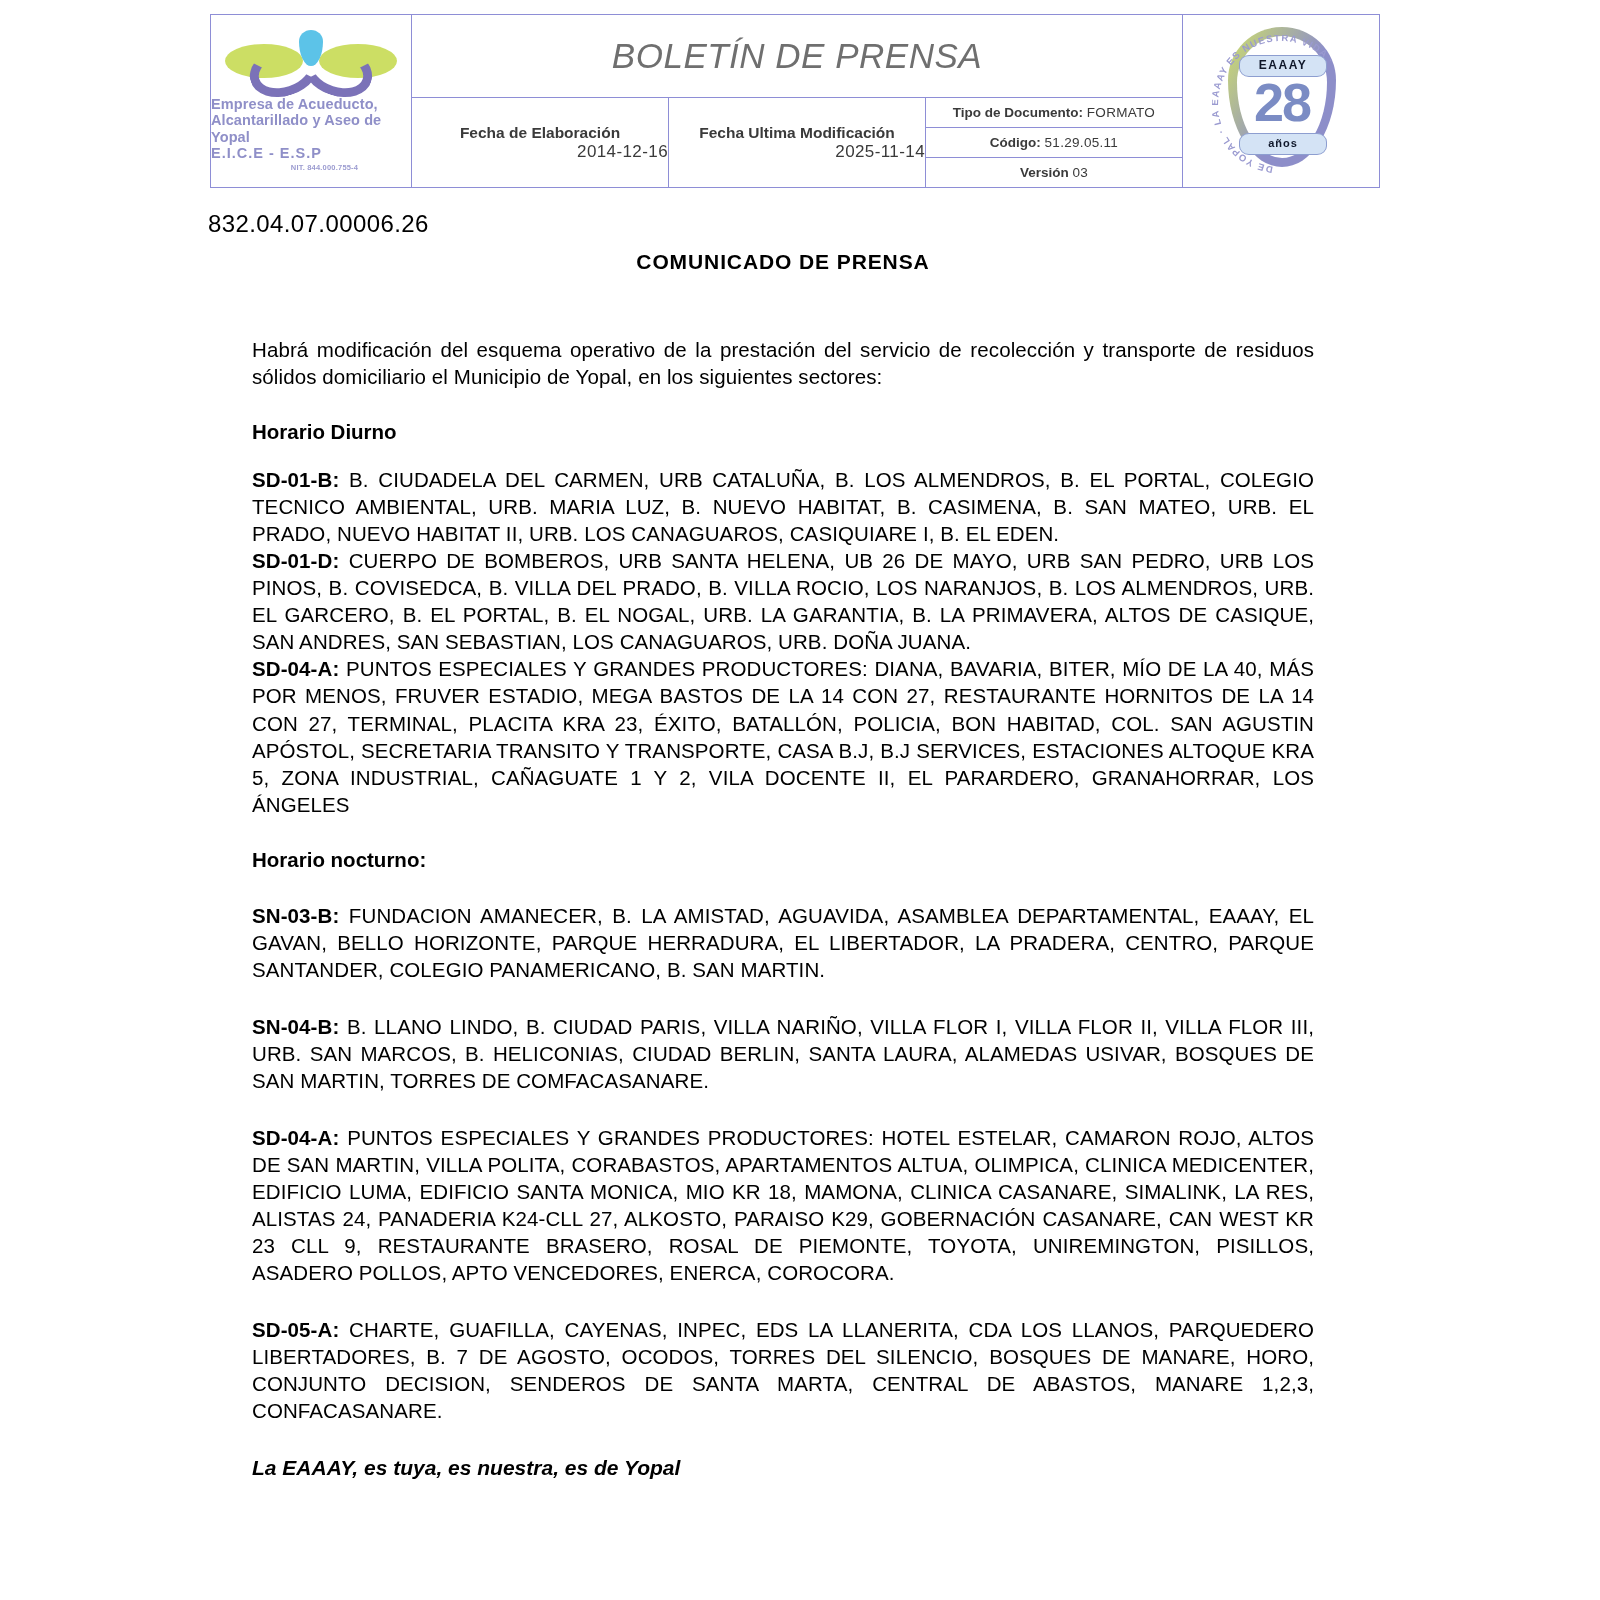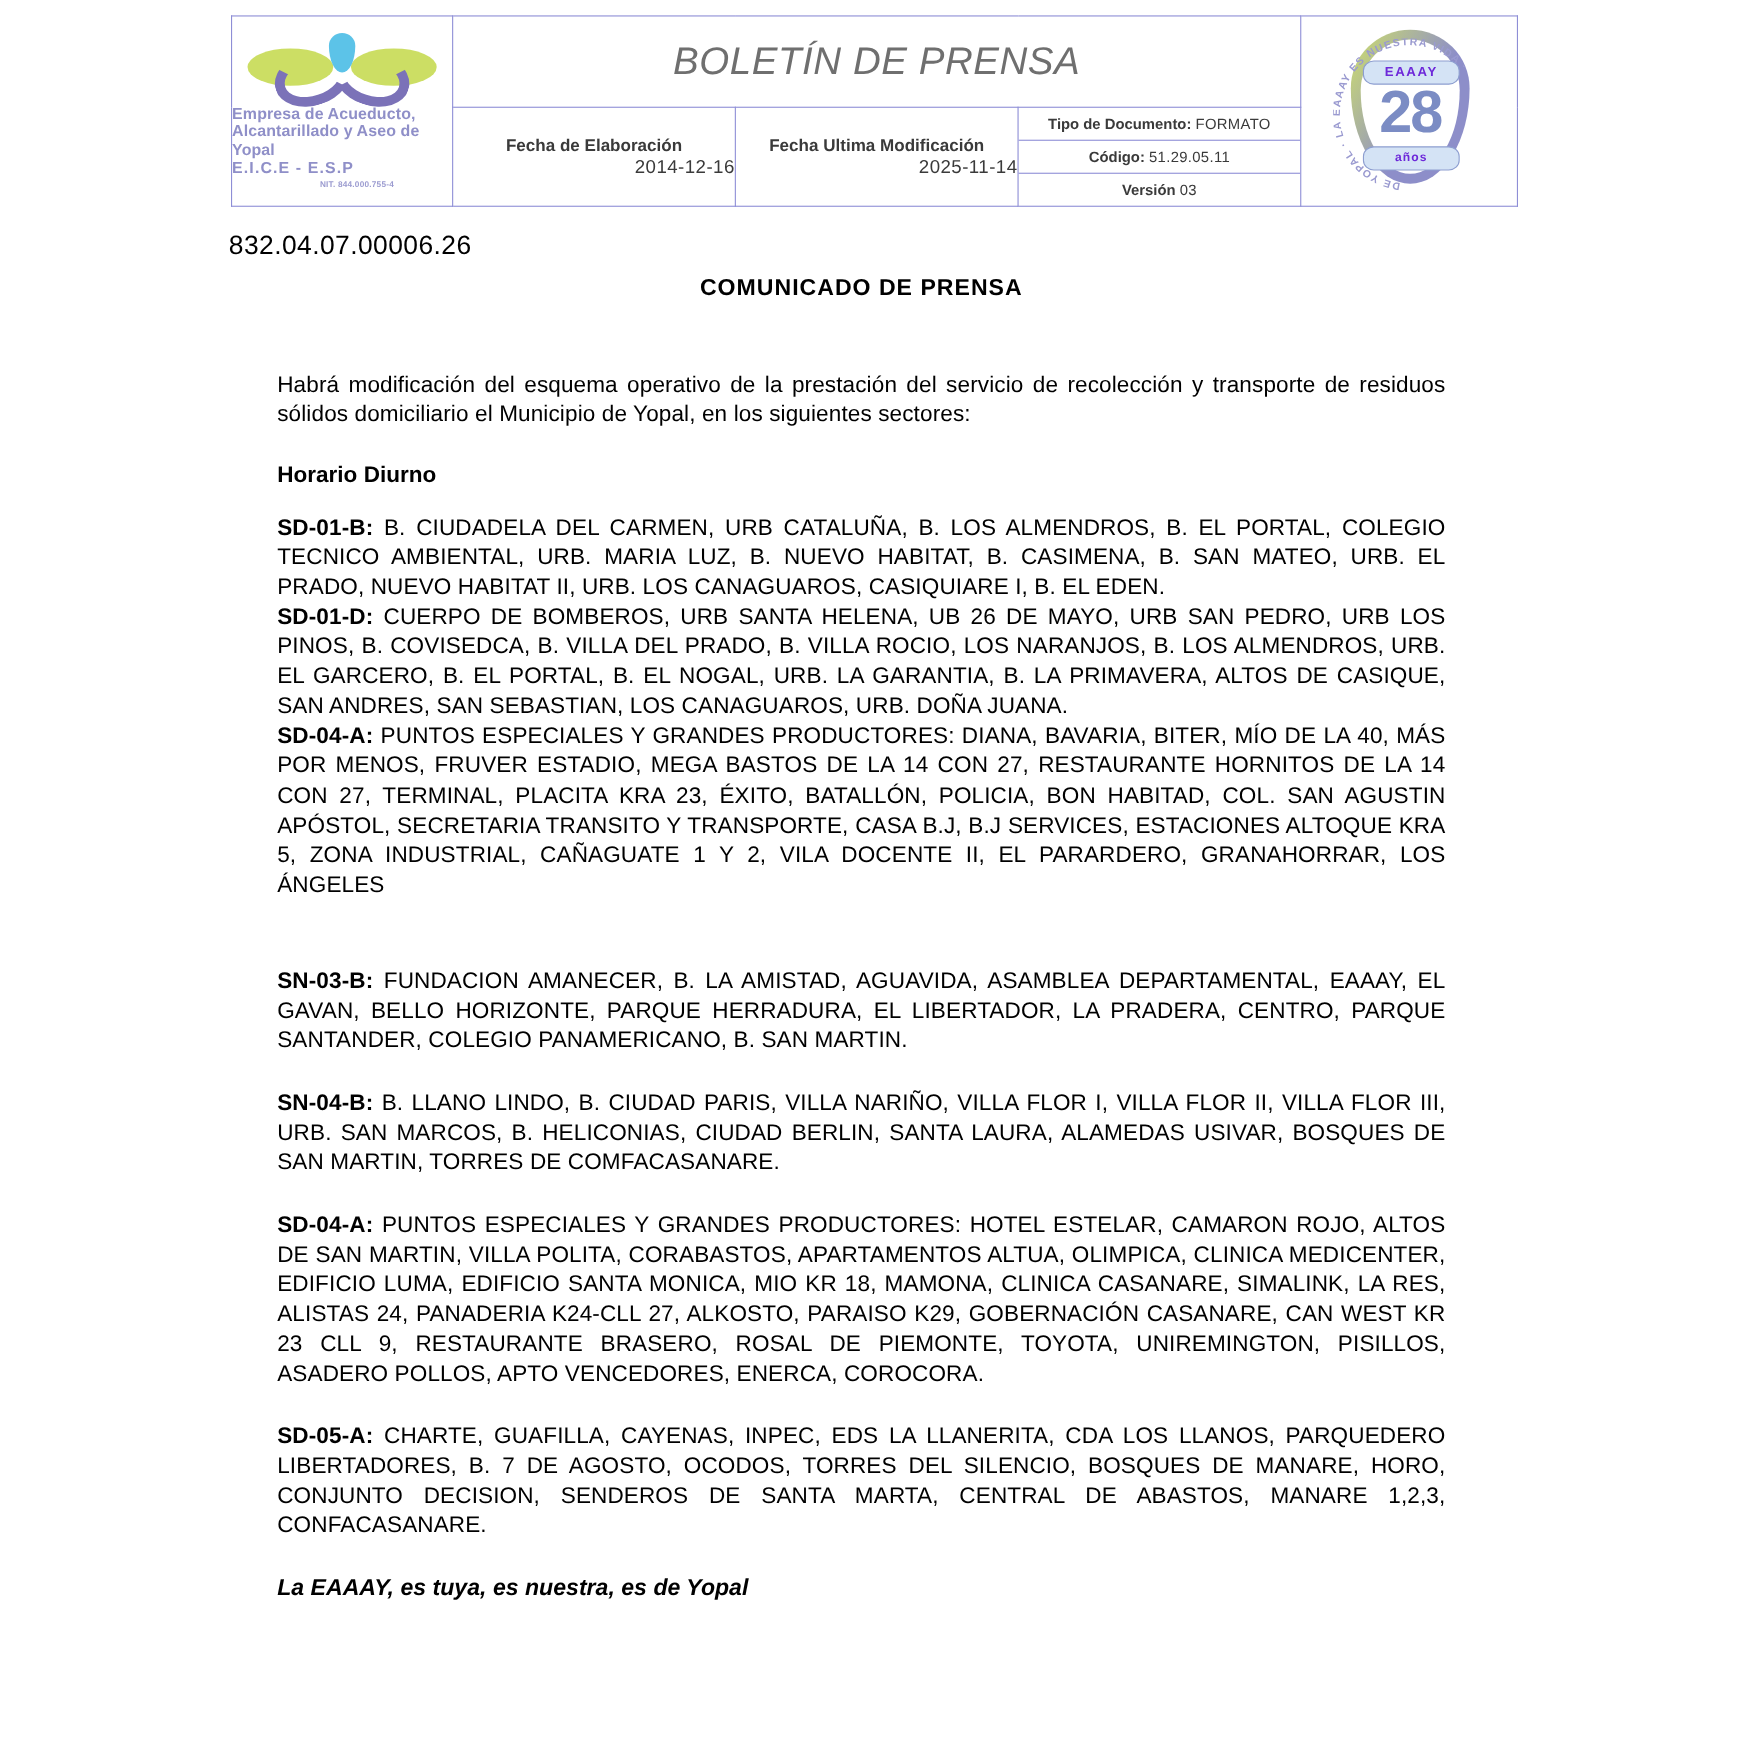--- a/index.html
+++ b/index.html
@@ -174,21 +174,21 @@
   }
   .seal-ring-text text { font-size: 9.5px; fill: #9a9ad0; font-weight: bold; letter-spacing: 1.3px; font-family: "Liberation Sans", sans-serif; }
   .seal-banner {
     position: absolute;
     left: 33px;
     width: 86px;
     height: 20px;
     background: #d4e3f5;
     border: 1.5px solid #8d9ed0;
     border-radius: 10px / 9px;
-    color: #6d28d9;
+    color: #0f172a;
     font-size: 12px;
     font-weight: bold;
     text-align: center;
     line-height: 18px;
     letter-spacing: 1.5px;
   }
   .seal-banner.top { top: 34px; }
   .seal-banner.bot { top: 112px; font-size: 11px; letter-spacing: 1px; }
   .seal-28 {
     position: absolute;
@@ -369,20 +369,21 @@
       <span class="tag">SD-01-D:</span>
       <span>CUERPO DE BOMBEROS, URB SANTA HELENA, UB 26 DE MAYO, URB SAN PEDRO, URB LOS PINOS, B. COVISEDCA, B. VILLA DEL PRADO, B. VILLA ROCIO, LOS NARANJOS, B. LOS ALMENDROS, URB. EL GARCERO, B. EL PORTAL, B. EL NOGAL, URB. LA GARANTIA, B. LA PRIMAVERA, ALTOS DE CASIQUE, SAN ANDRES, SAN SEBASTIAN, LOS CANAGUAROS, URB. DOÑA JUANA.</span>
     </p>
     <p class="just">
       <span class="tag">SD-04-A:</span>
       <span>PUNTOS ESPECIALES Y GRANDES PRODUCTORES: DIANA, BAVARIA, BITER, MÍO DE LA 40, MÁS POR MENOS, FRUVER ESTADIO, MEGA BASTOS DE LA 14 CON 27, RESTAURANTE HORNITOS DE LA 14 CON 27, TERMINAL, PLACITA KRA 23, ÉXITO, BATALLÓN, POLICIA, BON HABITAD, COL. SAN AGUSTIN APÓSTOL, SECRETARIA TRANSITO Y TRANSPORTE, CASA B.J, B.J SERVICES, ESTACIONES ALTOQUE KRA 5, ZONA INDUSTRIAL, CAÑAGUATE 1 Y 2, VILA DOCENTE II, EL PARARDERO, GRANAHORRAR, LOS ÁNGELES</span>
     </p>
 
     <div class="gap-md"></div>
 
+    <p class="sec-head">Horario nocturno:</p>
 
     <div class="gap-md"></div>
 
     <p class="just">
       <span class="tag">SN-03-B:</span>
       <span>FUNDACION AMANECER, B. LA AMISTAD, AGUAVIDA, ASAMBLEA DEPARTAMENTAL, EAAAY, EL GAVAN, BELLO HORIZONTE, PARQUE HERRADURA, EL LIBERTADOR, LA PRADERA, CENTRO, PARQUE SANTANDER, COLEGIO PANAMERICANO, B. SAN MARTIN.</span>
     </p>
 
     <div class="gap-md"></div>
 

